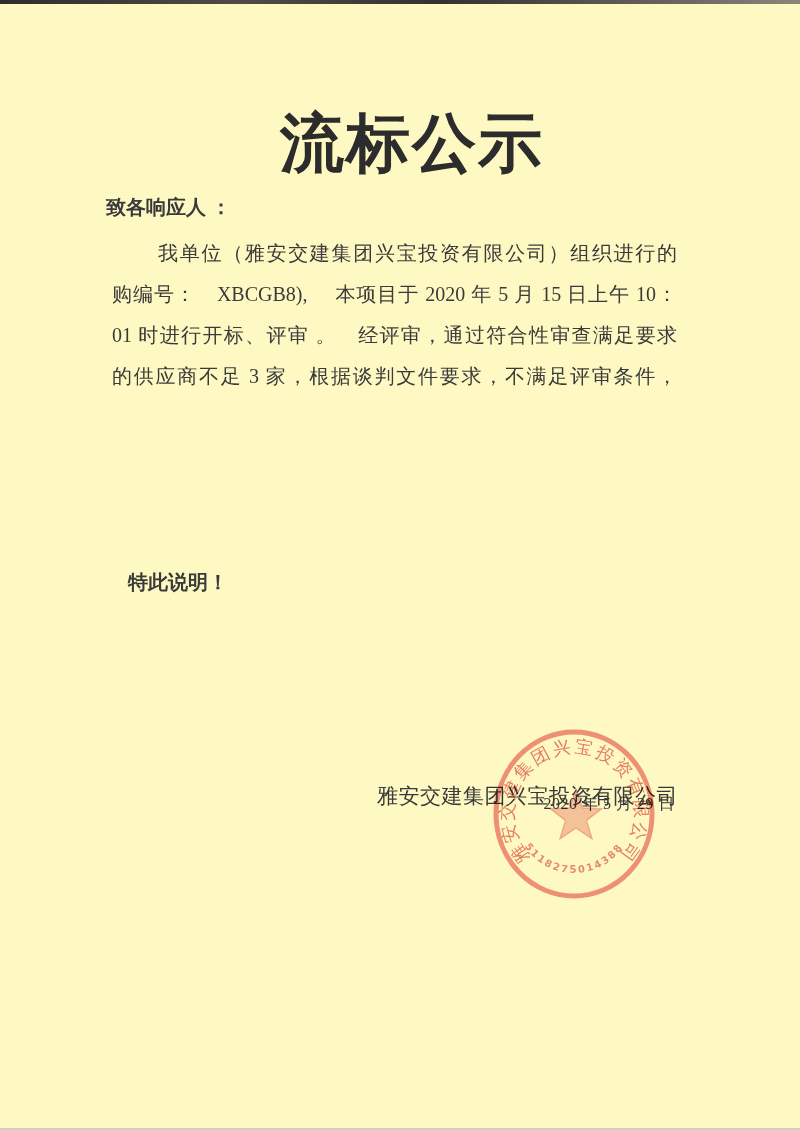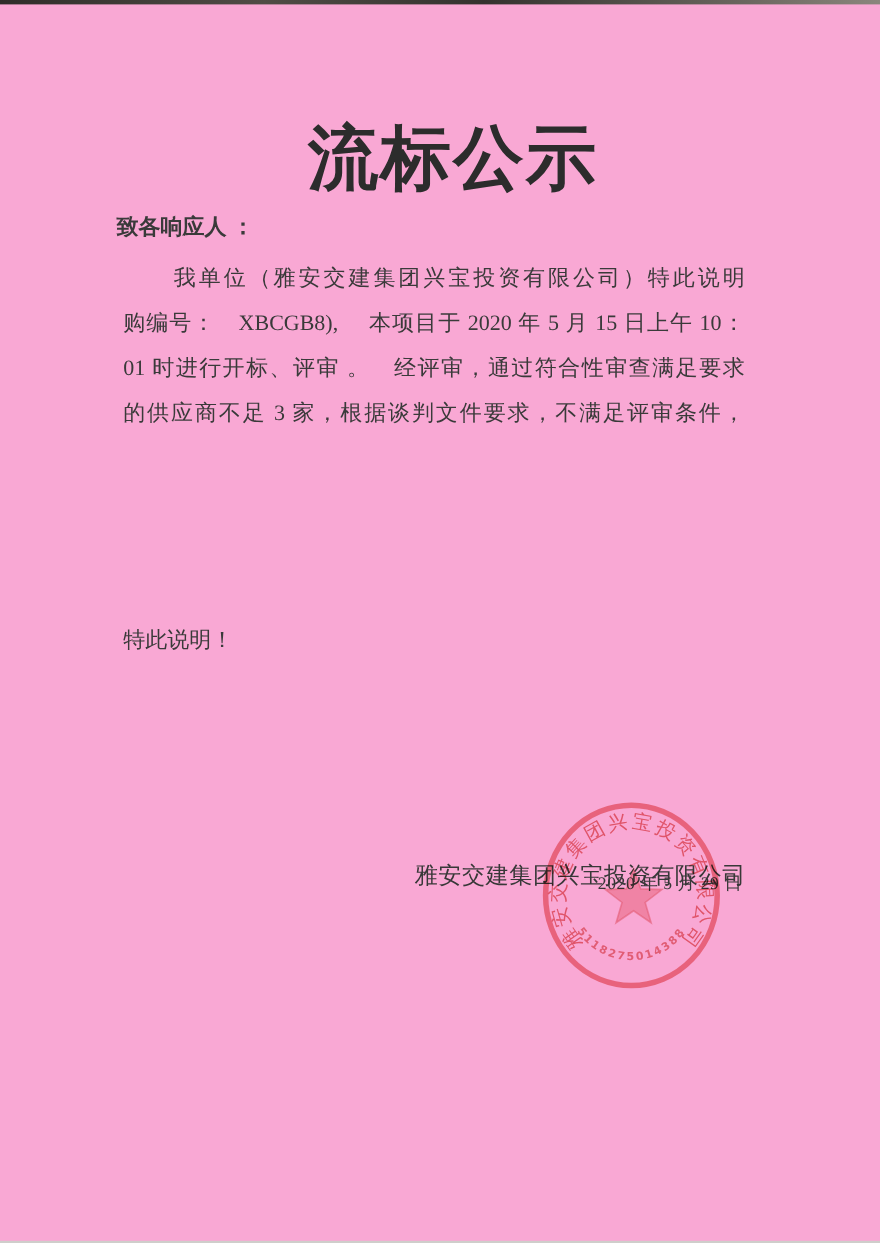--- a/index.html
+++ b/index.html
@@ -1,20 +1,20 @@
 <!DOCTYPE html>
 <html><head>
 <meta charset="utf-8">
 <style>
   html,body{margin:0;padding:0;background:#e9e9e9;}
   .page{
     position:relative;
     width:800px;height:1130px;
     margin:0 auto;
-    background:#f9a8d4;
+    background:#fef9c3;
     overflow:hidden;
     font-family:"Liberation Serif","DejaVu Serif",serif;
     color:#3d3d3d;
   }
   .scan-edge-top{
     position:absolute;left:0;top:0;width:800px;height:4px;
     background:linear-gradient(90deg,#2f2d29,#504c45 30%,#34322e 55%,#6b675f 85%,#8a867c);
   }
   .scan-edge-bottom{
     position:absolute;left:0;bottom:0;width:800px;height:2px;
@@ -38,23 +38,24 @@
   }
   .body-block{
     position:absolute;left:112px;right:123px;top:233px;
     font-size:20px;line-height:41px;
     color:#3a3a3a;
   }
   .bl{text-align:justify;}
   .bl.just{text-align-last:justify;}
   .bl.first{padding-left:46px;}
   .closing{
-    position:absolute;left:112px;top:568px;
+    position:absolute;left:128px;top:568px;
     font-size:20px;line-height:28px;
     color:#3a3a3a;
+    font-weight:bold;
   }
   .sig-company{
     position:absolute;right:122px;top:782px;
     font-size:21px;line-height:28px;letter-spacing:0.5px;
     color:#383838;
   }
   .sig-date{
     position:absolute;right:125px;top:790px;
     font-size:16px;line-height:28px;letter-spacing:0.5px;
     color:#383838;
@@ -86,21 +87,21 @@
 
 <div class="page">
 
   <div class="scan-edge-top"></div>
 
   <h1 class="title">流标公示</h1>
 
   <div class="salutation">致各响应人 ：</div>
 
   <div class="body-block">
-    <div class="bl just first">我单位（雅安交建集团兴宝投资有限公司）特此说明</div>
+    <div class="bl just first">我单位（雅安交建集团兴宝投资有限公司）组织进行的</div>
     <div class="bl just">购编号：　XBCGB8),　 本项目于 2020 年 5 月 15 日上午 10：</div>
     <div class="bl just">01 时进行开标、评审 。　经评审，通过符合性审查满足要求</div>
     <div class="bl just">的供应商不足 3 家，根据谈判文件要求，不满足评审条件，</div>
   </div>
 
   <div class="closing">特此说明！</div>
 
   <div class="sig-company">雅安交建集团兴宝投资有限公司</div>
   <div class="sig-date">2020 年 5 月 29 日</div>
 

